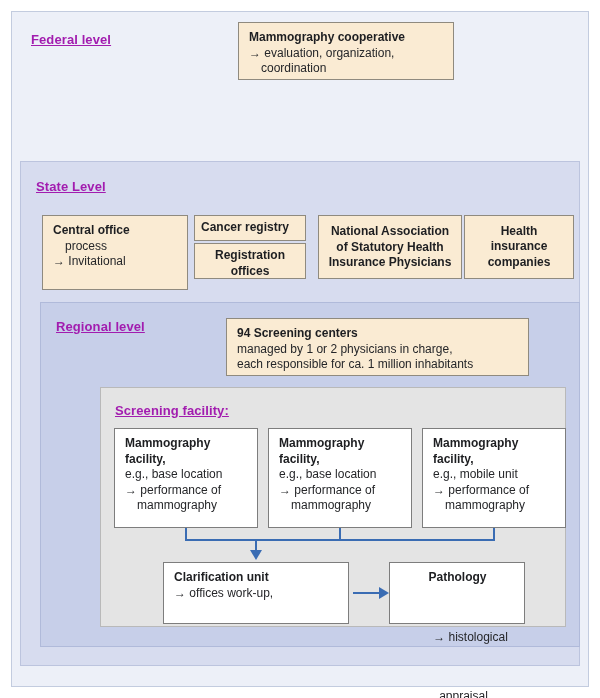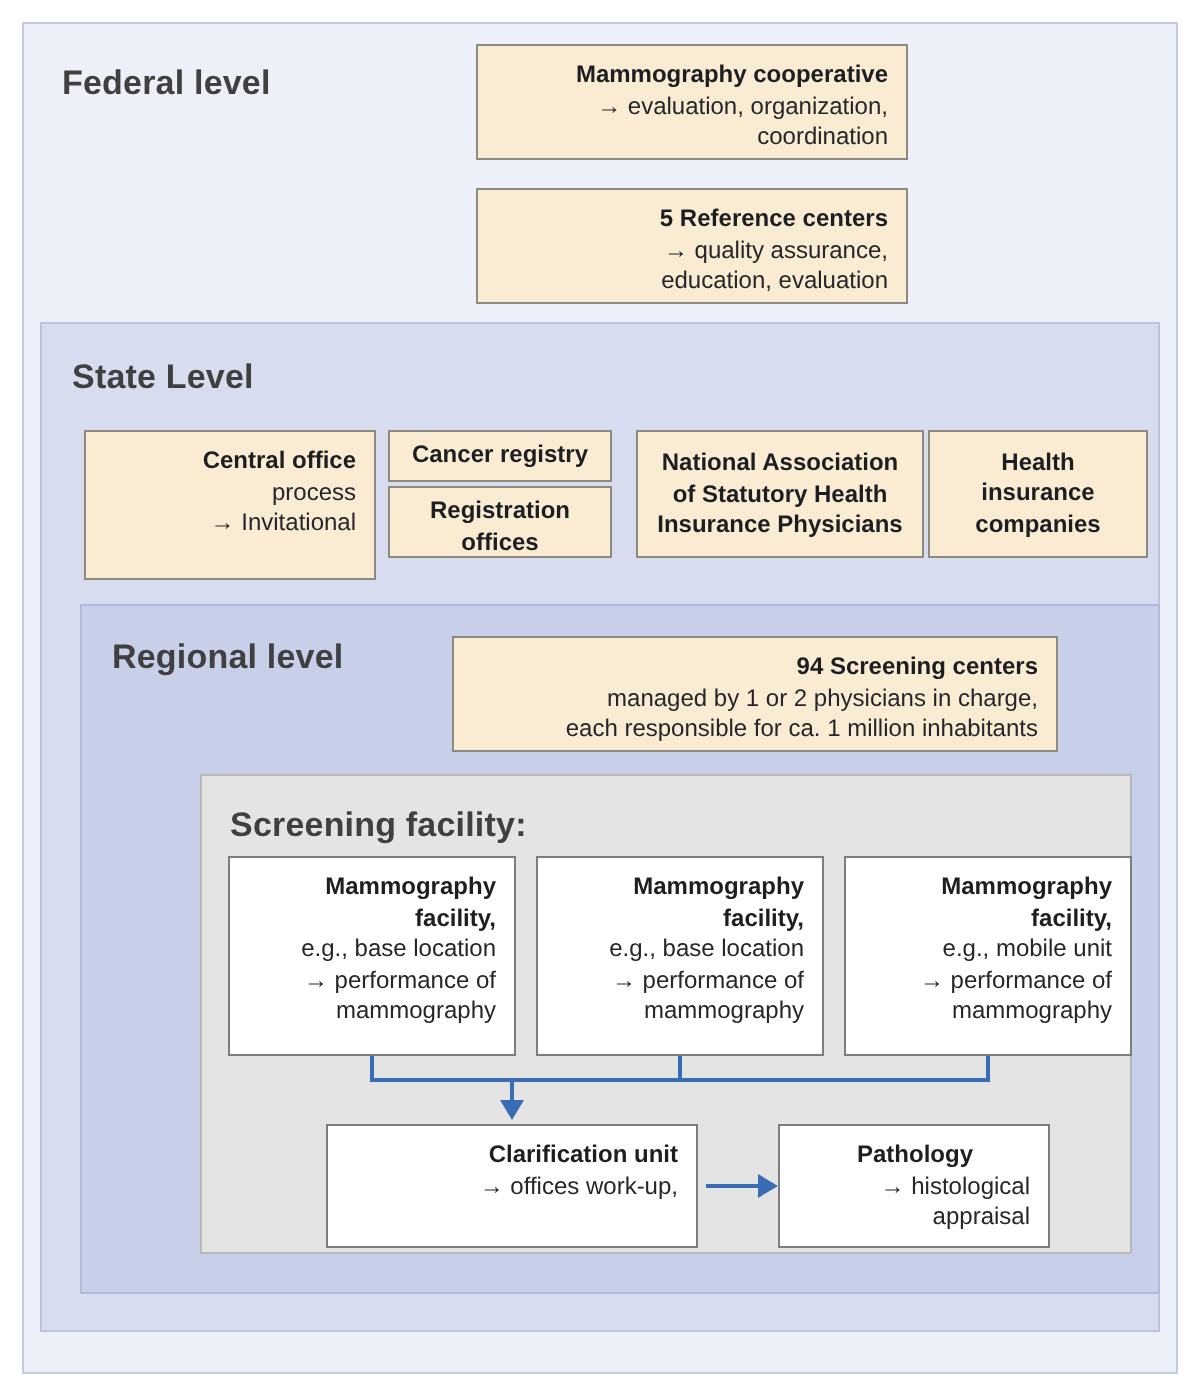--- a/index.html
+++ b/index.html
@@ -54,40 +54,40 @@
     left: 100px;
     top: 387px;
     width: 466px;
     height: 240px;
     background: #e4e4e4;
     border: 1px solid #b9b9b9;
   }
 
   .level-title {
     position: absolute;
-    font-size: 17px;
+    font-size: 13px;
     font-weight: bold;
-    color: #404040;
+    color: #a21caf;
     letter-spacing: .1px;
     white-space: nowrap;
+    text-decoration: underline;
   }
   .title-federal  { left: 19px;  top: 20px; }
   .title-state    { left: 15px;  top: 17px; }
   .title-regional { left: 15px;  top: 16px; }
   .title-facility { left: 14px;  top: 15px; }
 
   
   .box {
     position: absolute;
     box-sizing: border-box;
     padding: 7px 9px 7px 10px;
     font-size: 12px;
     line-height: 15.5px;
     color: #252629;
-    text-align: right;
   }
   .box.cream {
     background: #faebd3;
     border: 1px solid #8f8a7f;
   }
   .box.white {
     background: #ffffff;
     border: 1px solid #7d7d7d;
   }
   .box .hd {
@@ -103,42 +103,42 @@
     padding-left: 12px;
   }
 
   
   .b-coop      { left: 238px; top: 22px;  width: 216px; height: 58px; }
   .b-refcent   { left: 238px; top: 94px;  width: 216px; height: 58px; }
 
   
   .b-central   { left: 42px;  top: 215px; width: 146px; height: 75px; }
   .b-cancerreg { left: 194px; top: 215px; width: 112px; height: 26px;
-                 padding: 4px 6px; text-align: center; }
+                 padding: 4px 6px; }
   .b-regoffice { left: 194px; top: 243px; width: 112px; height: 36px;
                  padding: 4px 6px; text-align: center; }
   .b-natassoc  { left: 318px; top: 215px; width: 144px; height: 64px;
                  padding: 8px 6px; text-align: center; }
   .b-healthins { left: 464px; top: 215px; width: 110px; height: 64px;
                  padding: 8px 6px; text-align: center;
                  display: flex; align-items: center; justify-content: center; }
 
   
   .b-screencent { left: 226px; top: 318px; width: 303px; height: 58px; }
 
   
   .b-mf1 { left: 114px; top: 428px; width: 144px; height: 100px; }
   .b-mf2 { left: 268px; top: 428px; width: 144px; height: 100px; }
   .b-mf3 { left: 422px; top: 428px; width: 144px; height: 100px; }
 
   .b-clarif { left: 163px; top: 562px; width: 186px; height: 62px; }
   .b-path   { left: 389px; top: 562px; width: 136px; height: 62px;
               text-align: center; }
-  .b-path .ln { display: block; white-space: pre; text-align: right;
-                padding-left: 26px; }
+  .b-path .ln { display: block; white-space: pre; text-align: center;
+                padding-left: 26px; margin-top: 44px; }
 
   
   .conn {
     position: absolute;
     background: #3a6cb3;
   }
   .conn-v1 { left: 185px; top: 528px; width: 2px; height: 12px; }
   .conn-v2 { left: 339px; top: 528px; width: 2px; height: 12px; }
   .conn-v3 { left: 493px; top: 528px; width: 2px; height: 12px; }
   .conn-h  { left: 185px; top: 539px; width: 310px; height: 2px; }
@@ -173,25 +173,20 @@
   <div class="level level-federal">
     <div class="level-title title-federal">Federal level</div>
   </div>
 
   <div class="box cream b-coop">
     <span class="hd">Mammography cooperative</span>
     <span class="ln">→ evaluation, organization,</span>
     <span class="ln ind">coordination</span>
   </div>
 
-  <div class="box cream b-refcent">
-    <span class="hd">5 Reference centers</span>
-    <span class="ln">→ quality assurance,</span>
-    <span class="ln ind">education, evaluation</span>
-  </div>
 
   <div class="level level-state">
     <div class="level-title title-state">State Level</div>
   </div>
 
   <div class="box cream b-central">
     <span class="hd">Central office</span>
     <span class="ln ind">process</span>
     <span class="ln">→ Invitational</span>
   </div>

